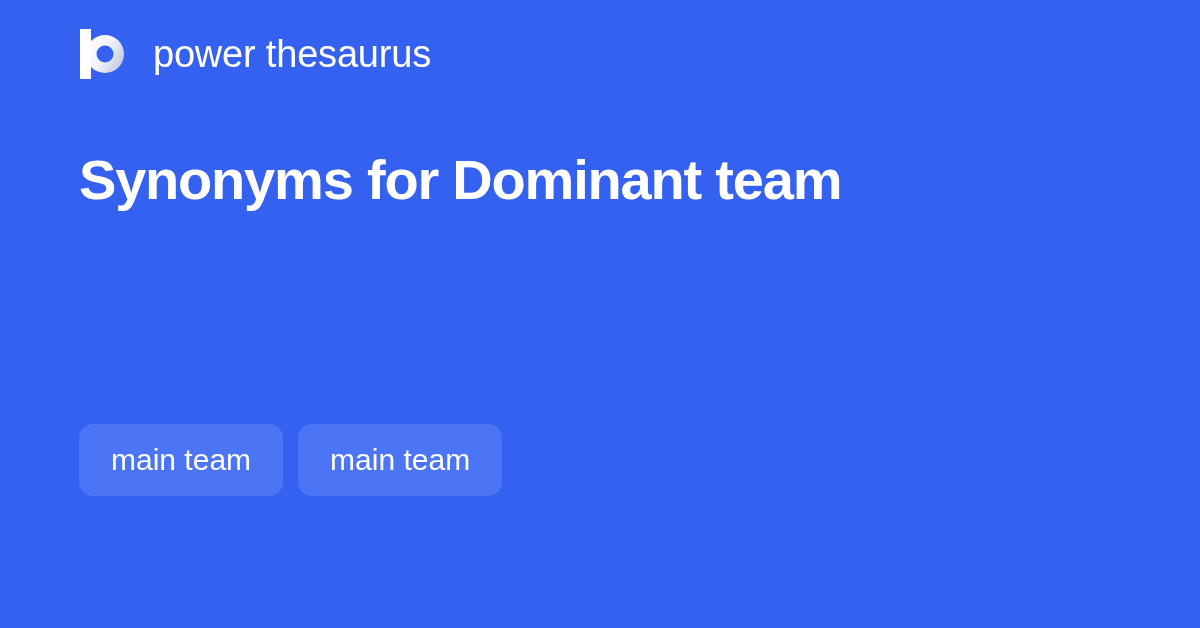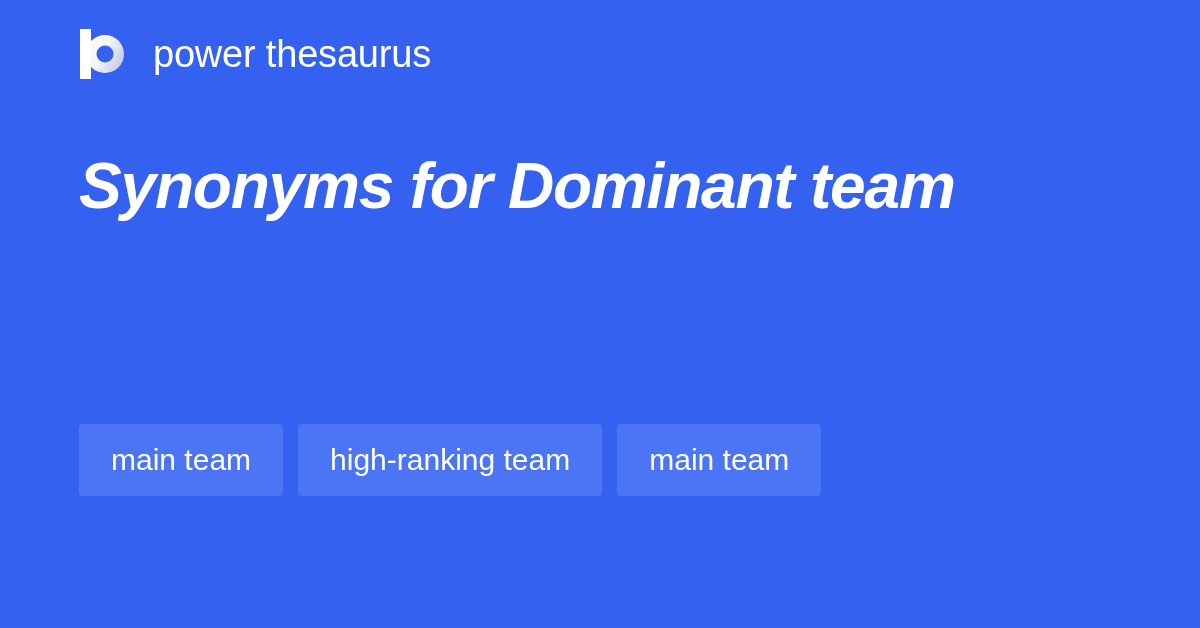--- a/index.html
+++ b/index.html
@@ -49,43 +49,42 @@
     line-height: 1;
     white-space: nowrap;
   }
 
   
   .headline {
     position: absolute;
     left: 79px;
     top: 138px;
     width: 960px;
-    font-size: 64px;
+    font-size: 56px;
     font-weight: bold;
     line-height: 1.5;
     color: #ffffff;
     letter-spacing: -1.2px;
-    font-style: italic;
   }
 
   
   .tag-area {
     position: absolute;
     left: 79px;
     top: 424px;
     width: 1040px;
     display: flex;
     flex-wrap: wrap;
     gap: 24px 15px;
   }
 
   .tag {
     height: 72px;
     background: #4b75f5;
-    border-radius: 4px;
+    border-radius: 14px;
     display: flex;
     align-items: center;
     justify-content: center;
     padding: 0 32px;
     font-size: 30px;
     font-weight: 400;
     color: #ffffff;
     white-space: nowrap;
     line-height: 1;
   }
@@ -111,17 +110,16 @@
 
       <rect x="1" y="1" width="11" height="50" fill="#ffffff"></rect>
     </svg>
     <span class="brand-name">power thesaurus</span>
   </div>
 
   <h1 class="headline">Synonyms for Dominant team</h1>
 
   <div class="tag-area">
     <div class="tag">main team</div>
-    <div class="tag">high-ranking team</div>
     <div class="tag">main team</div>
   </div>
 
 </div>
 
 </body></html>

